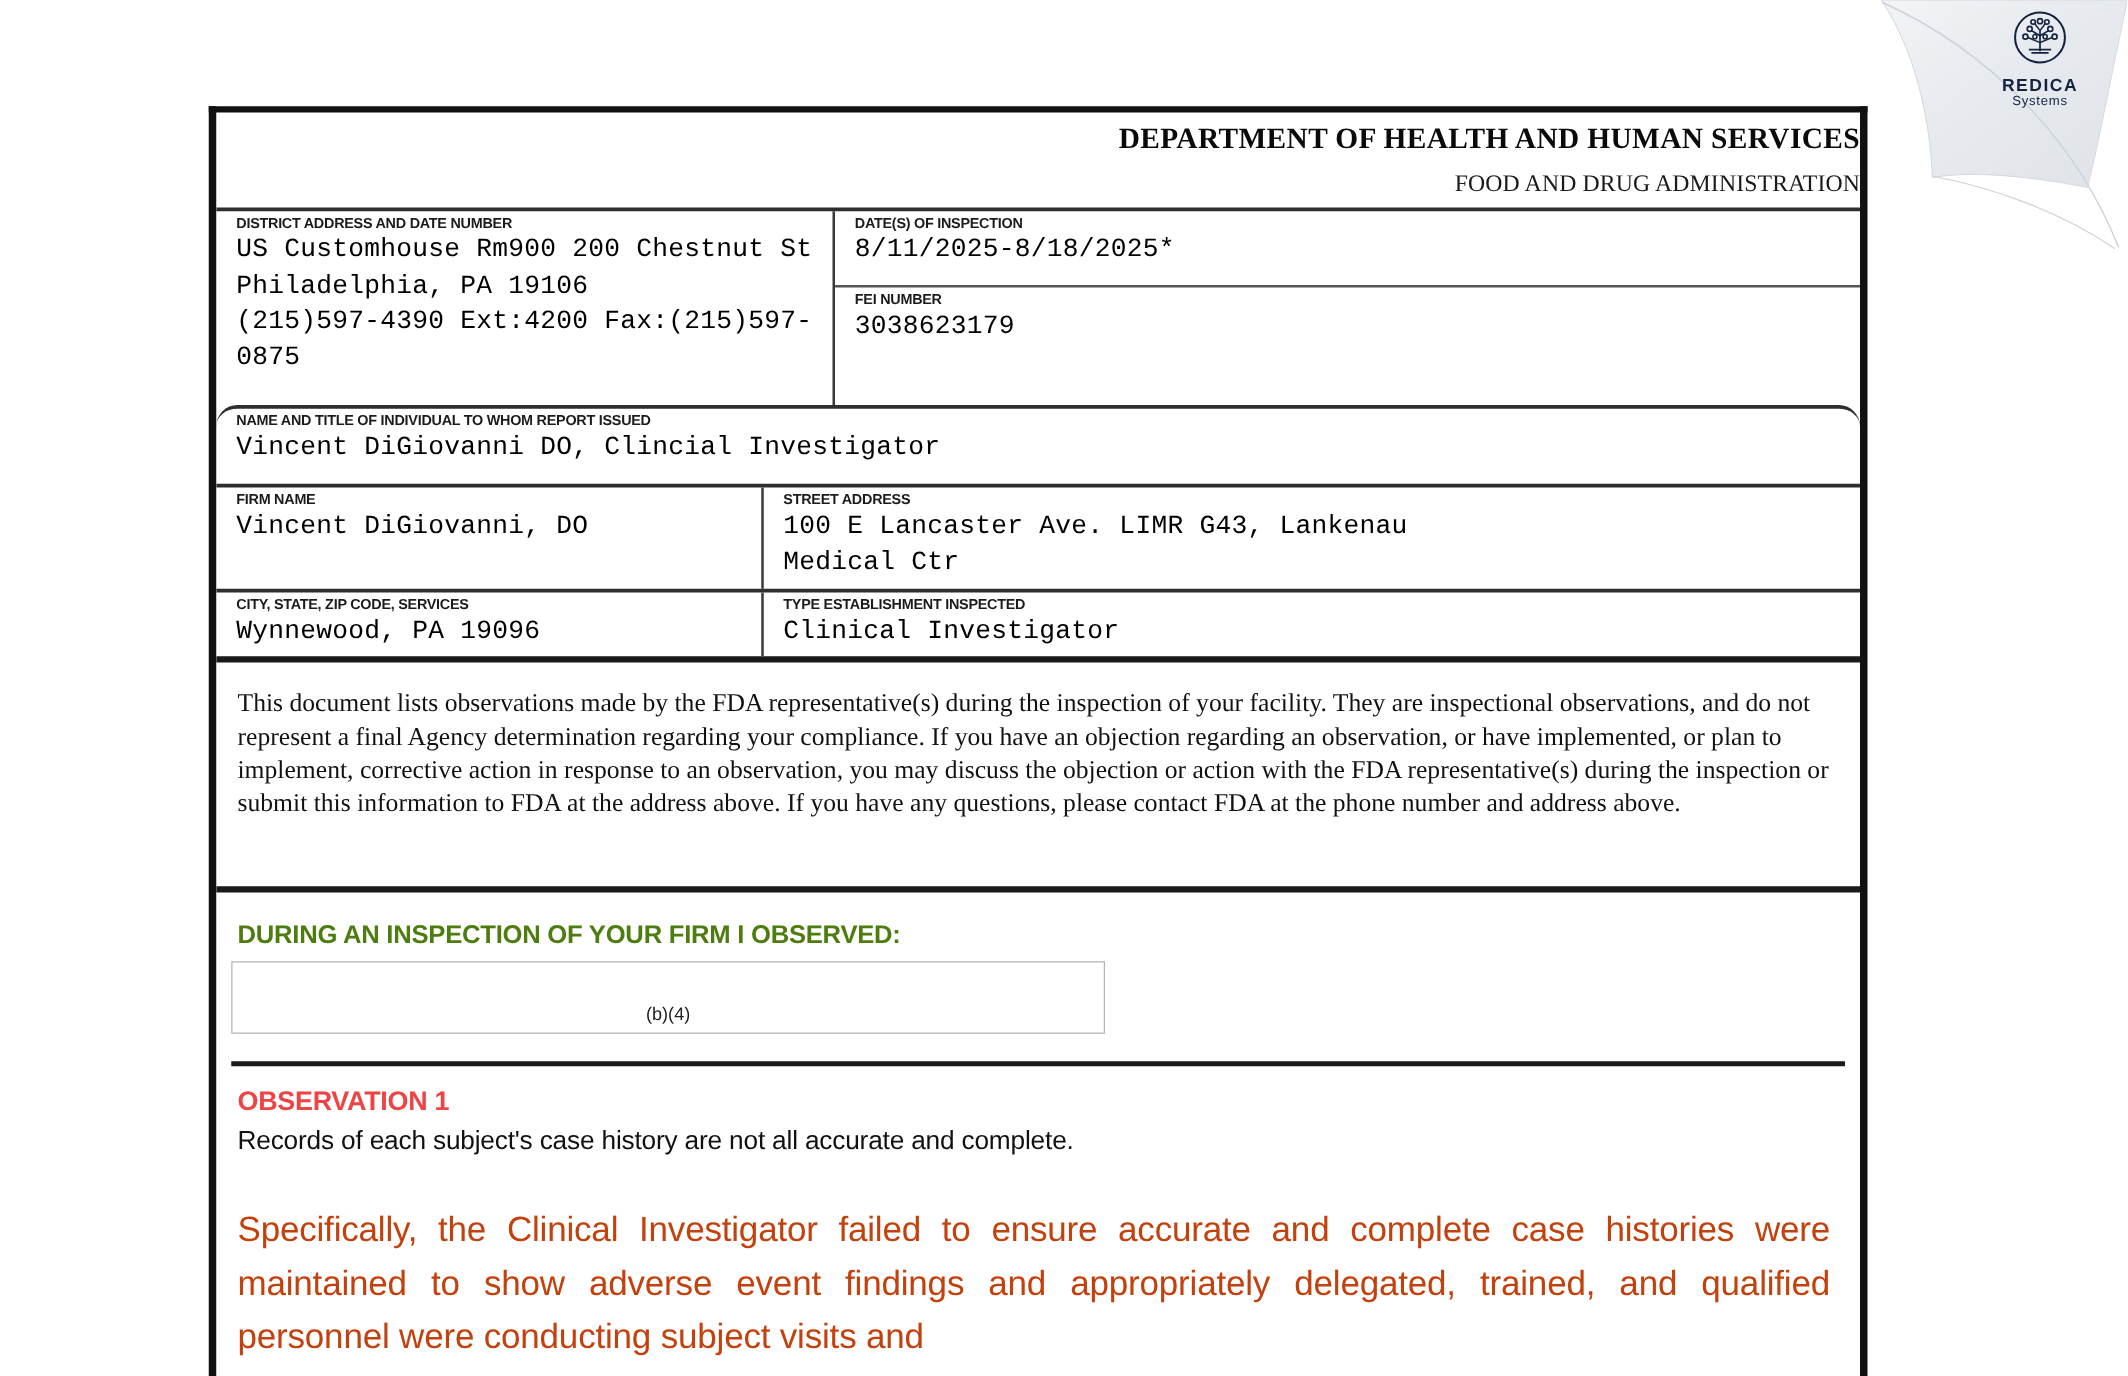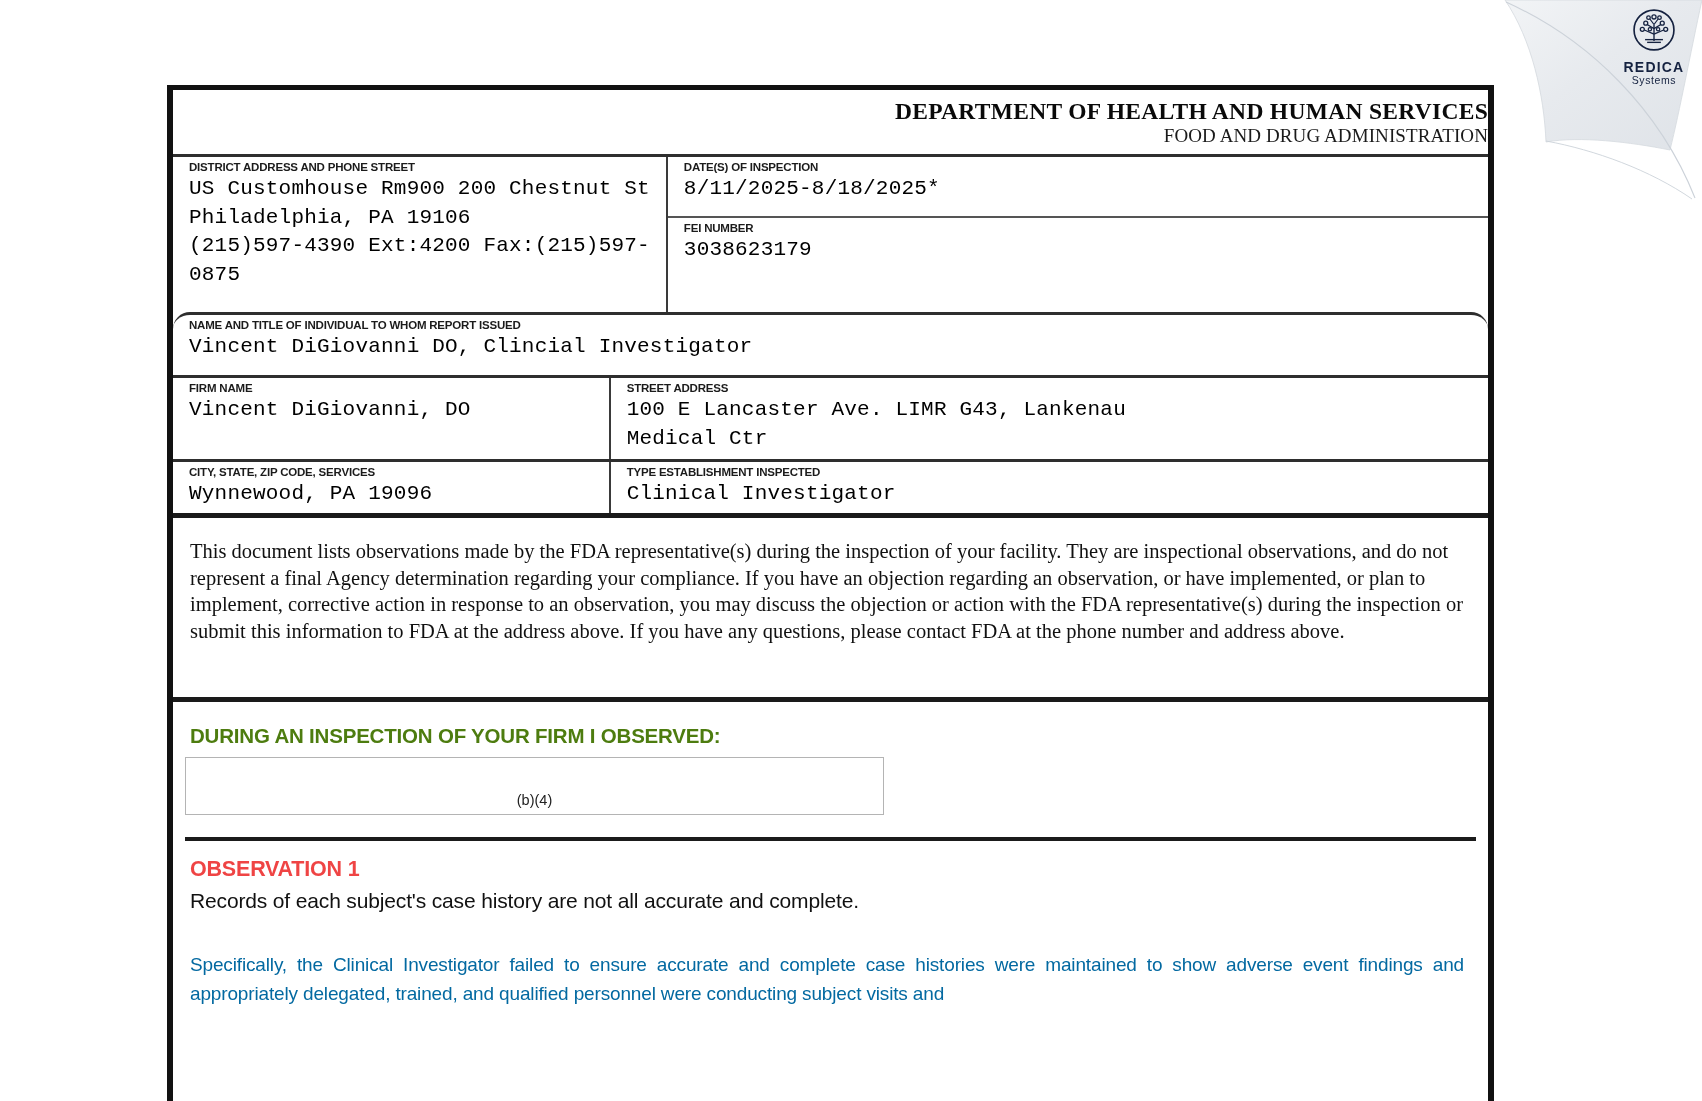--- a/index.html
+++ b/index.html
@@ -61,21 +61,21 @@
     font-size: 23.5px;
     letter-spacing: 0.3px;
     color: #0a0a0a;
     line-height: 1.08;
   }
   .hdr-sub {
     font-family: "Liberation Serif", serif;
     font-size: 19px;
     color: #1a1a1a;
     line-height: 1.2;
-    margin-top: 1px;
+    margin-top: 13px;
     letter-spacing: 0.1px;
   }
 
   
   .row { display: flex; width: 100%; box-sizing: border-box; }
   .bt-thick { border-top: 3px solid #2e2e2e; }
   .bt-thin  { border-top: 2px solid #555; }
   .bl-thin  { border-left: 2px solid #3a3a3a; }
 
   .cell { position: relative; box-sizing: border-box; padding: 3px 0 0 0; }
@@ -179,33 +179,33 @@
   }
   .obs-line {
     font-family: "Liberation Sans", sans-serif;
     font-size: 21px;
     color: #111;
     padding: 7px 0 0 17px;
     letter-spacing: -0.15px;
   }
   .obs-para {
     font-family: "Liberation Sans", sans-serif;
-    font-size: 19px;
-    color: #0369a1;
+    font-size: 28px;
+    color: #c2410c;
     padding: 38px 24px 0 17px;
     line-height: 1.52;
     text-align: justify;
     text-justify: inter-word;
     letter-spacing: -0.15px;
   }
 
   
   .logo-block {
     position: absolute;
-    right: 0;
+    right: 22px;
     top: 8px;
     width: 96px;
     text-align: center;
     z-index: 50;
   }
   .logo-word {
     font-family: "Liberation Sans", sans-serif;
     font-weight: bold;
     font-size: 14px;
     letter-spacing: 1.2px;
@@ -226,21 +226,21 @@
 <div class="doc">
   <div class="doc-inner">
 
     <div class="hdr">
       <div class="hdr-title">DEPARTMENT OF HEALTH AND HUMAN SERVICES</div>
       <div class="hdr-sub">FOOD AND DRUG ADMINISTRATION</div>
     </div>
 
     <div class="row bt-thick blk1">
       <div class="cell left">
-        <div class="lbl">DISTRICT ADDRESS AND PHONE STREET</div>
+        <div class="lbl">DISTRICT ADDRESS AND DATE NUMBER</div>
         <div class="val">US Customhouse Rm900 200 Chestnut St
 Philadelphia, PA 19106
 (215)597-4390 Ext:4200 Fax:(215)597-0875</div>
       </div>
       <div class="cell right bl-thin" style="padding:0;">
         <div class="blk1-right-top" style="padding-top:3px;">
           <div class="lbl">DATE(S) OF INSPECTION</div>
           <div class="val">8/11/2025-8/18/2025*</div>
         </div>
         <div class="blk1-right-bot bt-thin" style="padding-top:3px;">

